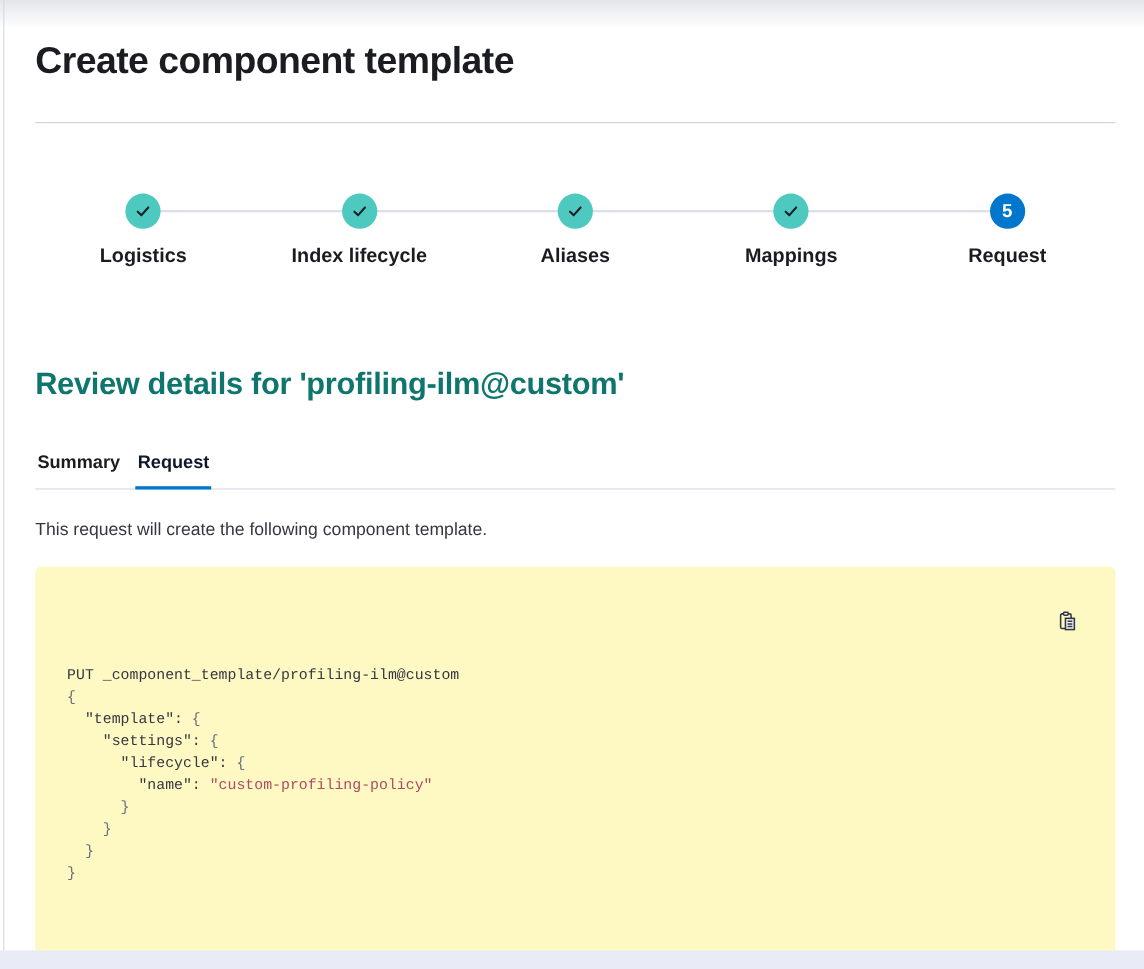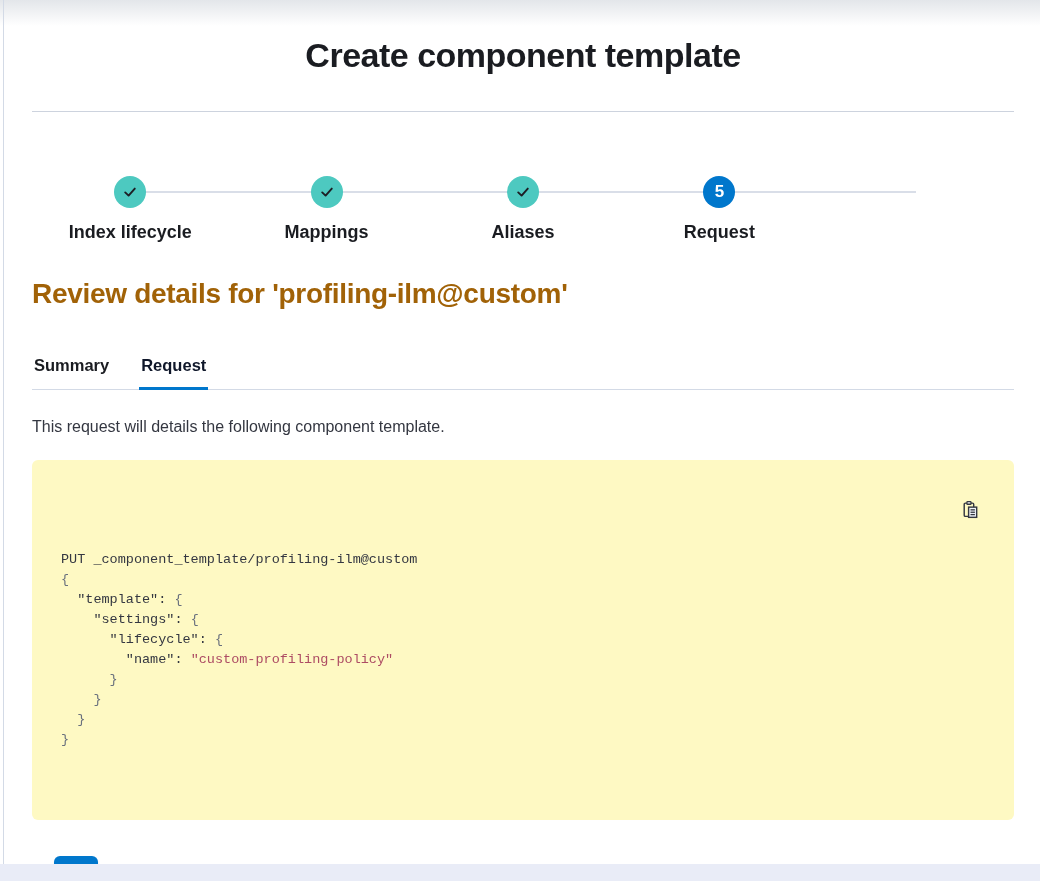--- a/index.html
+++ b/index.html
@@ -4,40 +4,40 @@
 <style>
   * { margin:0; padding:0; box-sizing:border-box; }
   html,body { width:1040px; height:881px; background:#fff; overflow:hidden;
     font-family:"Liberation Sans","DejaVu Sans",sans-serif; color:#343741; }
   .top-shadow { position:absolute; left:0; top:0; right:0; height:26px;
     background:linear-gradient(#e3e6ea, rgba(255,255,255,0)); pointer-events:none; }
   .left-border { position:absolute; left:3px; top:0; bottom:0; width:1px; background:#d3dae6; }
   .container { position:relative; margin:0 26px 0 32px; }
 
   h1.page-title { margin-top:32px; font-size:34px; line-height:46px; font-weight:700;
-    color:#1a1c21; letter-spacing:-0.5px;text-align:center; }
+    color:#1a1c21; letter-spacing:-0.5px; }
   .title-divider { margin-top:33px; border:none; border-top:1px solid #cdd3de; height:0; }
 
   
   .stepper { position:relative; margin-top:64px; display:flex; }
   .stepper .connector { position:absolute; left:10%; right:10%; top:15px; height:2px;
     background:#d9dee8; }
   .step { position:relative; width:20%; display:flex; flex-direction:column; align-items:center;
     cursor:pointer; }
   .step-circle { width:32px; height:32px; border-radius:50%; display:flex; align-items:center;
     justify-content:center; z-index:1; }
   .step-circle.complete { background:#4dc9c0; }
   .step-circle.current  { background:#0077cc; color:#fff; font-size:17px; font-weight:600; }
   .step-label { margin-top:14px; font-size:18px; font-weight:700; color:#1a1c21; }
 
-  h2.review-heading { margin-top:33px; font-size:28px; line-height:36px; font-weight:700;
-    color:#a16207; letter-spacing:-0.3px; }
+  h2.review-heading { margin-top:88px; font-size:28px; line-height:36px; font-weight:700;
+    color:#0f766e; letter-spacing:-0.3px; }
 
   
-  .tabs { margin-top:44px; display:flex; gap:28px; border-bottom:1px solid #d3dae6; }
+  .tabs { margin-top:44px; display:flex; gap:12px; border-bottom:1px solid #d3dae6; }
   .tab { background:none; border:none; font-family:inherit; font-size:16.5px; font-weight:700;
     color:#1a1c21; padding:0 2px 12px 2px; cursor:pointer; border-bottom:3px solid transparent;
     margin-bottom:-1px; }
   .tab.selected { color:#0f172a; border-bottom-color:#0077cc; }
 
   .request-description { margin-top:27px; font-size:16px; line-height:19px; color:#343741; }
 
   
   .code-block { position:relative; margin-top:24px; background:#fef9c3; border-radius:6px;
     padding:30px 28px 30px 29px; font-family:"Liberation Mono","DejaVu Sans Mono",monospace;
@@ -65,61 +65,69 @@
 <div class="left-border"></div>
 
 <div class="container">
 
   <h1 class="page-title">Create component template</h1>
   <hr class="title-divider">
 
   <div class="stepper">
     <div class="connector"></div>
 
+  <div class="step">
+        <div class="step-circle complete">
+          <span style="line-height: 0;"><svg width="16" height="16" viewBox="0 0 16 16" fill="none">
+              <path d="M3.2 8.4 L6.6 11.6 L12.8 4.6" stroke="#1d1e24" stroke-width="1.9" stroke-linecap="round" stroke-linejoin="round"></path>
+            </svg></span>
+        </div>
+        <span class="step-label">Logistics</span>
+      </div>
       <div class="step">
         <div class="step-circle complete">
           <span style="line-height: 0;"><svg width="16" height="16" viewBox="0 0 16 16" fill="none">
               <path d="M3.2 8.4 L6.6 11.6 L12.8 4.6" stroke="#1d1e24" stroke-width="1.9" stroke-linecap="round" stroke-linejoin="round"></path>
             </svg></span>
         </div>
         <span class="step-label">Index lifecycle</span>
       </div>
       <div class="step">
         <div class="step-circle complete">
           <span style="line-height: 0;"><svg width="16" height="16" viewBox="0 0 16 16" fill="none">
               <path d="M3.2 8.4 L6.6 11.6 L12.8 4.6" stroke="#1d1e24" stroke-width="1.9" stroke-linecap="round" stroke-linejoin="round"></path>
             </svg></span>
         </div>
-        <span class="step-label">Mappings</span>
+        <span class="step-label">Aliases</span>
       </div>
       <div class="step">
         <div class="step-circle complete">
           <span style="line-height: 0;"><svg width="16" height="16" viewBox="0 0 16 16" fill="none">
               <path d="M3.2 8.4 L6.6 11.6 L12.8 4.6" stroke="#1d1e24" stroke-width="1.9" stroke-linecap="round" stroke-linejoin="round"></path>
             </svg></span>
         </div>
-        <span class="step-label">Aliases</span>
+        <span class="step-label">Mappings</span>
       </div>
       <div class="step">
         <div class="step-circle current">
           <span>5</span>
         </div>
         <span class="step-label">Request</span>
       </div>
     </div>
 
   <h2 class="review-heading">Review details for 'profiling-ilm@custom'</h2>
 
   <div class="tabs">
 
   <button class="tab">Summary</button>
       <button class="tab selected">Request</button>
     </div>
 
-  <p class="request-description">This request will details the following component template.</p>
+  <p class="request-description">This request will create the following component template.</p>
 
   <div class="code-block">
     <button class="copy-button" title="Copy">
       <span>
         <svg width="19" height="19" viewBox="0 0 16 16" fill="none">
           <rect x="2.7" y="2.6" width="8" height="11.2" rx="1" stroke="#343741" stroke-width="1.2"></rect>
           <rect x="5" y="1.4" width="3.4" height="2.2" rx="0.5" fill="#f1f4fa" stroke="#343741" stroke-width="1.1"></rect>
           <rect x="6.4" y="6" width="6.8" height="8.6" fill="#f1f4fa" stroke="#343741" stroke-width="1.2"></rect>
           <line x1="8" y1="8.3" x2="11.7" y2="8.3" stroke="#343741" stroke-width="1.1"></line>
           <line x1="8" y1="10.3" x2="11.7" y2="10.3" stroke="#343741" stroke-width="1.1"></line>

